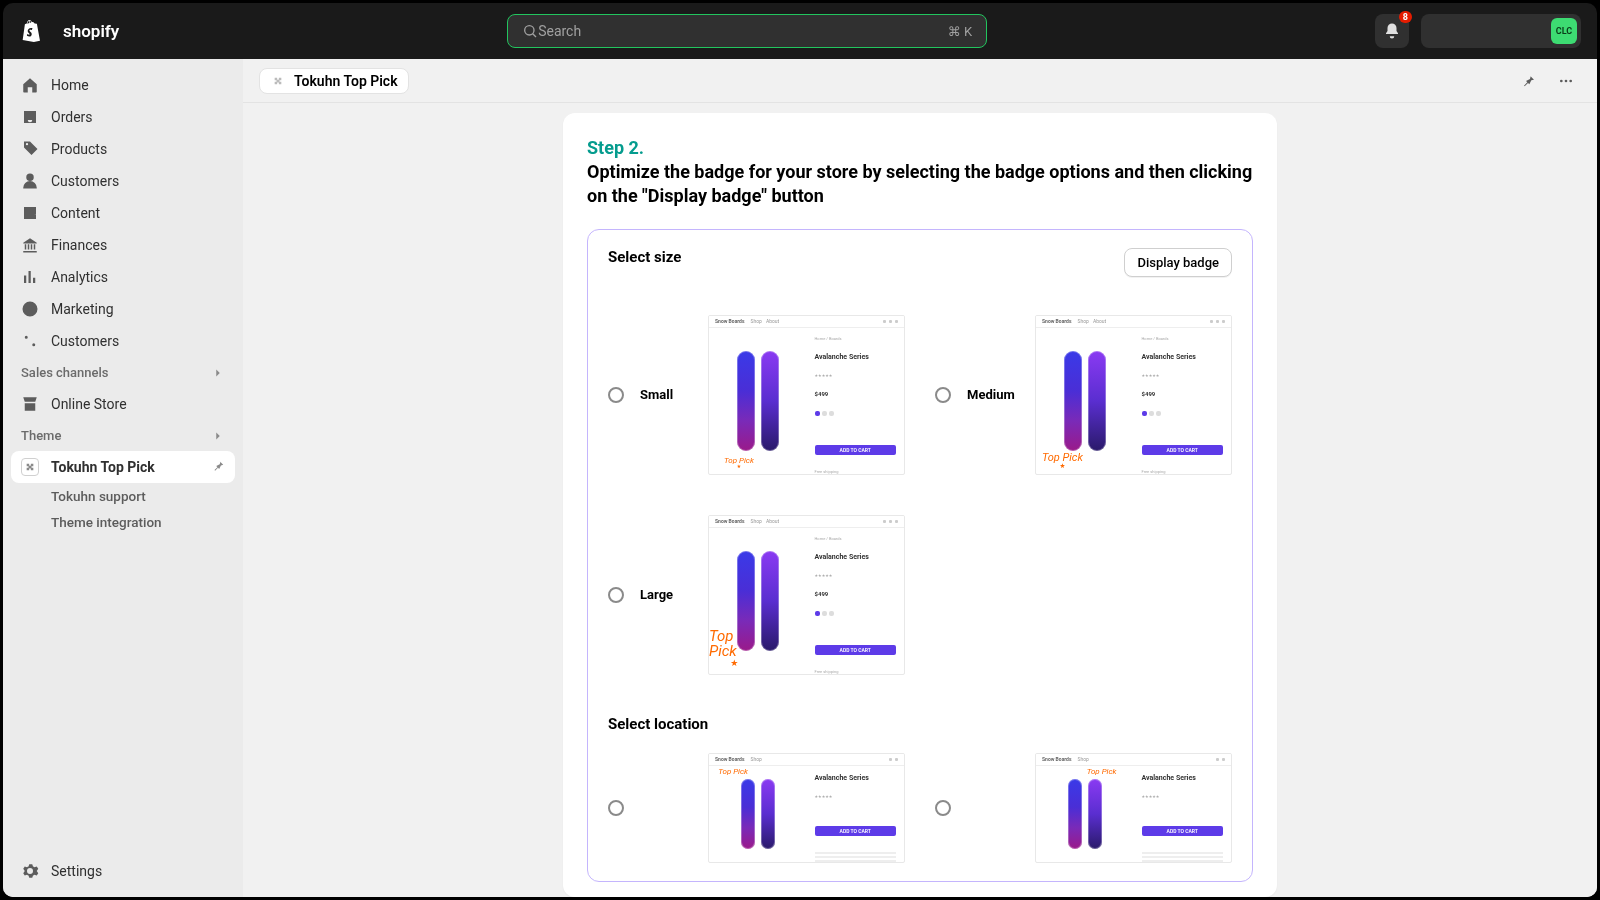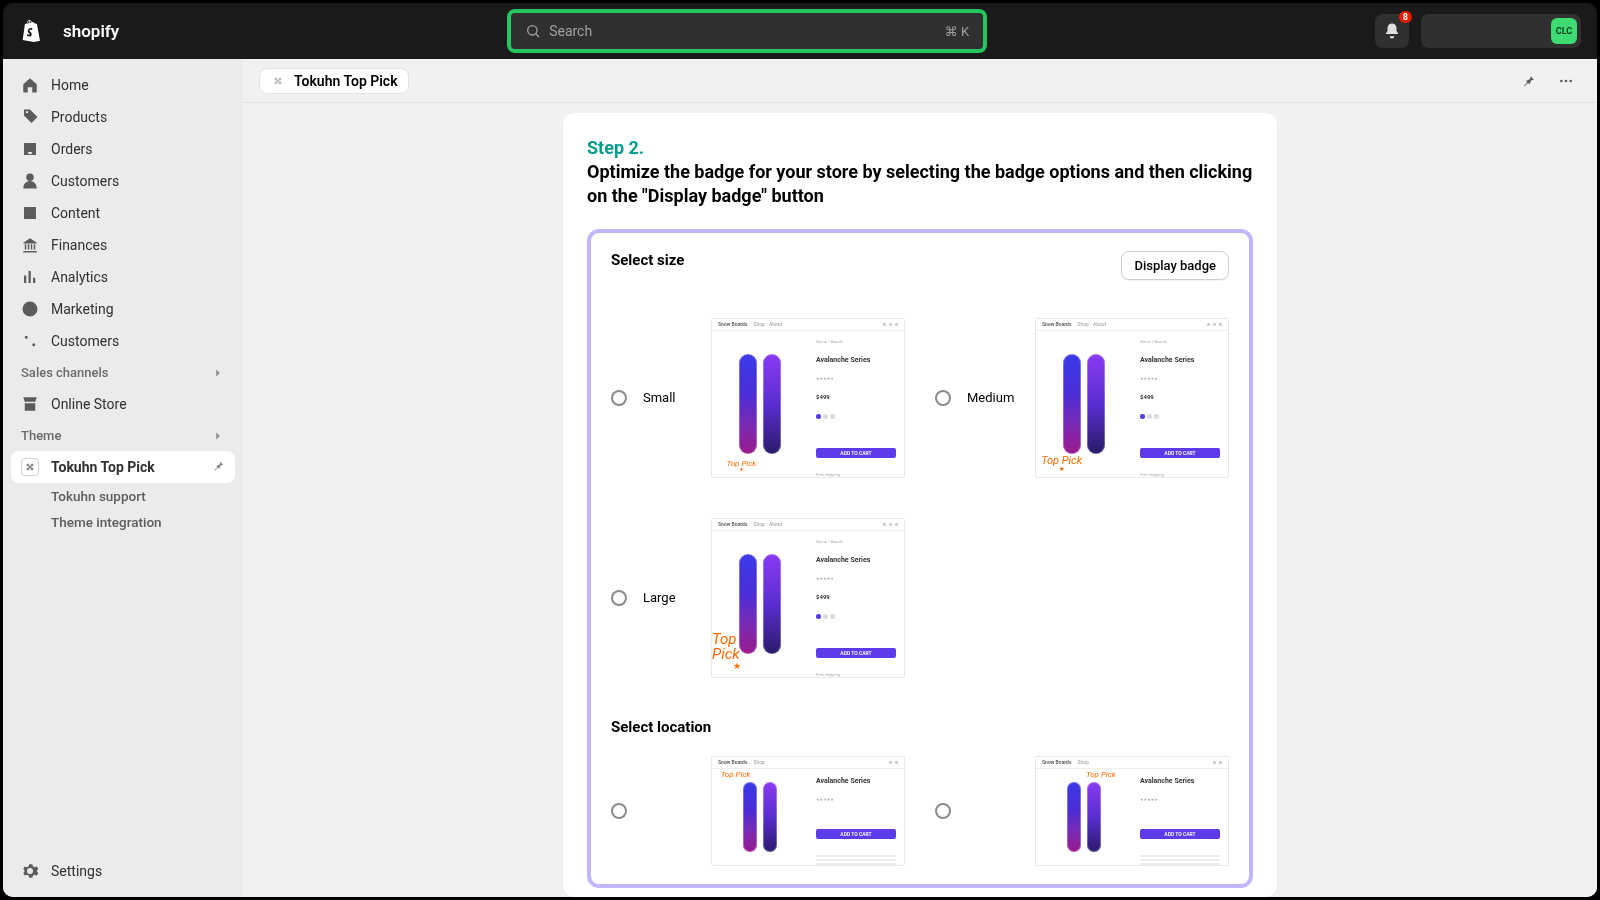--- a/index.html
+++ b/index.html
@@ -2,21 +2,21 @@
 <html><head>
 <meta charset="utf-8">
 <style>
 * { margin:0; padding:0; box-sizing:border-box; font-family:-apple-system,BlinkMacSystemFont,"Segoe UI",Roboto,sans-serif; }
 body { background:#000; width:1600px; height:900px; overflow:hidden; padding:3px; display:flex; flex-direction:column; }
 
 .topbar { height:56px; background:#1a1a1a; display:flex; align-items:center; padding:0 16px; gap:12px; border-radius:10px 10px 0 0;}
 .logo-wrap { display:flex; align-items:center; gap:22px; color:#fff; font-weight:600; font-size:17px; }
 .logo-wrap svg { width:22px; height:24px; fill:#fff; }
 .spacer { flex:1; }
-.search-wrap { width:480px; height:44px; background:#303030; border:4px solid #22c55e; border-radius:8px; display:flex; align-items:center; padding:0 14px; color:#a0a0a0; font-size:14px; gap:8px; margin:0 auto;}
+.search-wrap { width:480px; height:34px; background:#303030; border:1px solid #22c55e; border-radius:8px; display:flex; align-items:center; padding:0 14px; color:#a0a0a0; font-size:14px; margin:0 auto;}
 .search-wrap .kbd { margin-left:auto; font-size:13px; }
 .search-wrap svg { width:16px; height:16px; stroke:#a0a0a0; fill:none; stroke-width:2; }
 .bell-wrap { position:relative; width:34px; height:34px; border-radius:8px; background:#303030; display:flex; align-items:center; justify-content:center; }
 .bell-wrap svg { width:18px; height:18px; fill:#e0e0e0; }
 .bell-badge { position:absolute; top:-3px; right:-3px; background:#e51c00; color:#fff; font-size:9px; font-weight:700; border-radius:8px; padding:1px 4px; }
 .store-pill { width:160px; height:34px; background:#303030; border-radius:8px; display:flex; align-items:center; justify-content:flex-end; padding:0 4px;}
 .avatar { width:26px; height:26px; background:#3ddb72; border-radius:6px; display:flex; align-items:center; justify-content:center; font-size:9px; font-weight:700; color:#0a3d1a; }
 
 .shell { flex:1; display:flex; background:#ebebeb; border-radius:0 0 10px 10px; overflow:hidden; }
 .sidebar { width:240px; background:#ebebeb; display:flex; flex-direction:column; padding:10px 8px; font-size:14px; color:#303030;}
@@ -37,28 +37,28 @@
 .page-head { height:44px; background:#f1f1f1; border-bottom:1px solid #e3e3e3; display:flex; align-items:center; padding:0 16px; gap:10px;}
 .crumb-chip { display:flex; align-items:center; gap:8px; background:#fff; border:1px solid #e3e3e3; border-radius:8px; padding:4px 10px; font-size:14px; font-weight:600;}
 .crumb-chip .app-icon { border:none; width:16px; height:16px;}
 .page-head .actions { margin-left:auto; display:flex; gap:8px; align-items:center;}
 .icon-btn { width:30px; height:30px; display:flex; align-items:center; justify-content:center; border-radius:6px; cursor:pointer;}
 .icon-btn svg { width:16px; height:16px; fill:#5c5c5c; }
 .content-scroll { flex:1; overflow-y:auto; display:flex; justify-content:center; padding:10px 0 0 0;}
 .card { width:714px; background:#fff; border-radius:12px; padding:24px 24px 40px 24px; box-shadow:0 1px 2px rgba(0,0,0,0.04);}
 .step-label { color:#059c8e; font-weight:700; font-size:18px; margin-bottom:2px;}
 .step-title { font-weight:700; font-size:18px; line-height:1.35; margin-bottom:20px;}
-.inner-card { border:4px solid #c4b5fd; border-radius:12px; padding:18px 20px;}
+.inner-card { border:1px solid #c4b5fd; border-radius:12px; padding:18px 20px;}
 .inner-card-head { display:flex; align-items:flex-start; margin-bottom:18px;}
 .section-title { font-weight:700; font-size:15px;}
 .display-btn { margin-left:auto; background:#fff; border:1px solid #cfcfcf; border-radius:8px; padding:6px 12px; font-size:13px; font-weight:500; box-shadow:0 1px 0 rgba(0,0,0,0.05); cursor:pointer;}
 .option-grid { display:grid; grid-template-columns:1fr 1fr; gap:40px 30px; padding-top:20px;}
 .option { display:flex; align-items:center; gap:16px;}
 .radio { width:16px; height:16px; border:2px solid #8a8a8a; border-radius:50%; flex-shrink:0; background:#fff;}
-.opt-label { font-weight:400; font-size:13px; width:52px; flex-shrink:0;}
+.opt-label { font-weight:700; font-size:13px; width:52px; flex-shrink:0;}
 .preview { flex:1; height:160px; border:1px solid #e8e8e8; border-radius:2px; position:relative; background:#fff; overflow:hidden;}
 .preview-sm { height:110px; }
 
 .mini-head { height:12px; background:#fff; border-bottom:1px solid #eee; display:flex; align-items:center; padding:0 6px; font-size:5px; color:#666;}
 .mini-head .brand { font-weight:700; }
 .mini-head .nav { display:flex; gap:4px; margin-left:6px; color:#999;}
 .mini-head .r { margin-left:auto; display:flex; gap:3px;}
 .mini-head .r span{ width:3px; height:3px; background:#ccc; border-radius:1px; display:block;}
 .mini-body { display:flex; height:calc(100% - 12px); }
 .mini-gallery { width:50%; display:flex; align-items:center; justify-content:center; gap:6px; position:relative; padding:10px 6px;}
@@ -121,29 +121,29 @@
 
   <div class="sidebar">
     <div class="nav-item">
         <svg viewBox="0 0 24 24">
           <path d="M3 11l9-8 9 8v10a1 1 0 01-1 1h-5v-7h-6v7H4a1 1 0 01-1-1V11z"></path>
         </svg>
         <span>Home</span>
       </div>
     <div class="nav-item">
         <svg viewBox="0 0 24 24">
+          <path d="M4 4h16v12H4z M4 16h5a3 3 0 006 0h5v4H4z"></path>
+        </svg>
+        <span>Orders</span>
+      </div>
+    <div class="nav-item">
+        <svg viewBox="0 0 24 24">
           <path d="M12 2l10 10-8 8L4 10V2h8zm-4 5a1.5 1.5 0 100-3 1.5 1.5 0 000 3z"></path>
         </svg>
         <span>Products</span>
-      </div>
-    <div class="nav-item">
-        <svg viewBox="0 0 24 24">
-          <path d="M4 4h16v12H4z M4 16h5a3 3 0 006 0h5v4H4z"></path>
-        </svg>
-        <span>Orders</span>
       </div>
     <div class="nav-item">
         <svg viewBox="0 0 24 24">
           <path d="M12 12a5 5 0 100-10 5 5 0 000 10zm-9 9a9 9 0 0118 0v1H3v-1z"></path>
         </svg>
         <span>Customers</span>
       </div>
     <div class="nav-item">
         <svg viewBox="0 0 24 24">
           <path d="M4 4h16v16H4z M4 16l5-5 3 3 4-4 4 4"></path>

